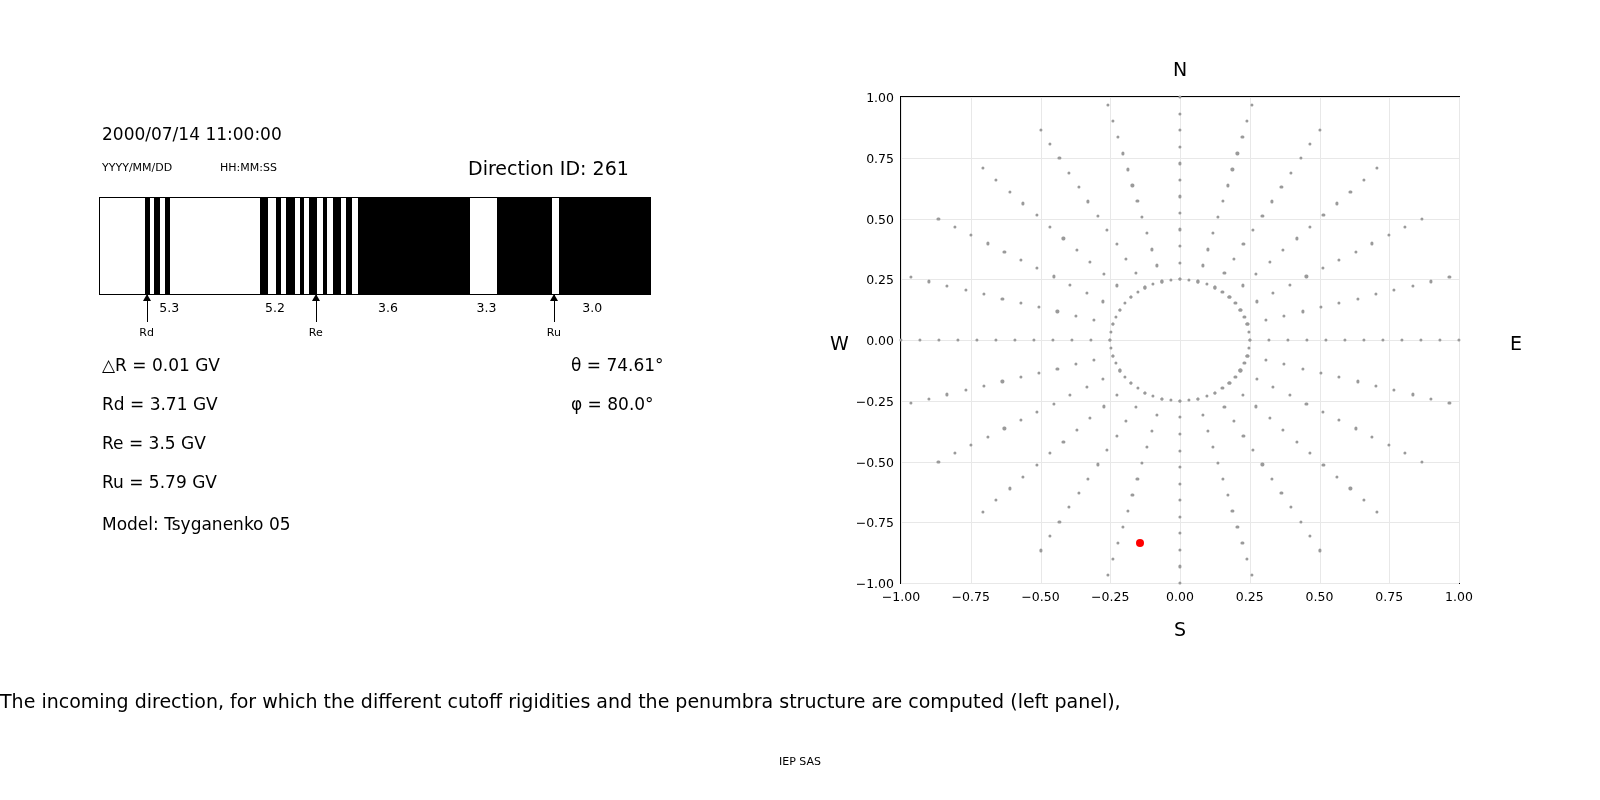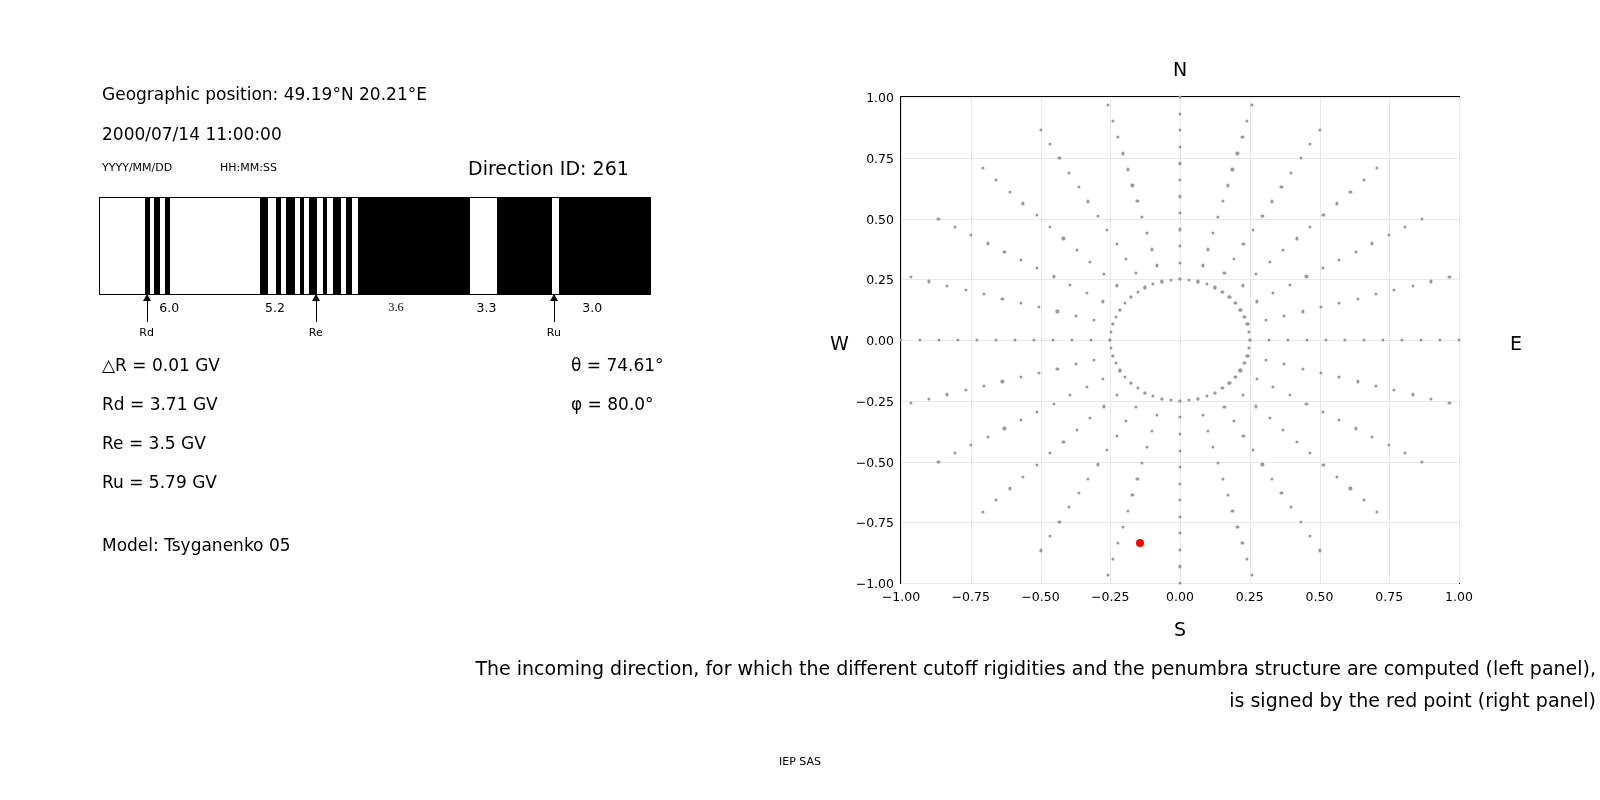--- a/index.html
+++ b/index.html
@@ -198,41 +198,40 @@
   }
   .compass-n { left: 50%; top: 18px; transform: translateX(-50%); }
   .compass-s { left: 50%; top: 578px; transform: translateX(-50%); }
   .compass-w { left: 10px; top: 292px; }
   .compass-e { left: 690px; top: 292px; }
 
   
   .caption {
     position: absolute;
     left: 0;
-    top: 652px;
+    top: 685px;
     width: 1596px;
-    text-align: right;
+    text-align: left;
     font-size: 19px;
     line-height: 32px;
   }
   .footer {
     position: absolute;
     left: 0;
     top: 755px;
     width: 1600px;
     text-align: center;
     font-size: 11px;
   }
 </style>
 </head>
 <body>
 
 <div class="left-panel">
 
-  <div class="geo-line">Geographic position: 49.19°N 20.21°E</div>
   <div class="datetime-line">2000/07/14 11:00:00</div>
   <div class="fmt-date">YYYY/MM/DD</div>
   <div class="fmt-time">HH:MM:SS</div>
   <div class="direction-id">Direction ID: 261</div>
 
   <div class="penumbra-wrap">
     <div class="penumbra-box" id="penumbra-box">
         <div class="pen-bar" style="left: 44.9519px; width: 5.28846px; background: rgb(0, 0, 0);"></div>
         <div class="pen-bar" style="left: 54.4712px; width: 5.28846px; background: rgb(0, 0, 0);"></div>
         <div class="pen-bar" style="left: 64.5192px; width: 5.28846px; background: rgb(0, 0, 0);"></div>
@@ -244,38 +243,38 @@
         <div class="pen-bar" style="left: 223.173px; width: 4.23077px; background: rgb(0, 0, 0);"></div>
         <div class="pen-bar" style="left: 232.692px; width: 7.93269px; background: rgb(0, 0, 0);"></div>
         <div class="pen-bar" style="left: 246.442px; width: 5.28846px; background: rgb(0, 0, 0);"></div>
         <div class="pen-bar" style="left: 258.077px; width: 112.115px; background: rgb(0, 0, 0);"></div>
         <div class="pen-bar" style="left: 396.635px; width: 55.5288px; background: rgb(0, 0, 0);"></div>
         <div class="pen-bar" style="left: 459.038px; width: 90.9615px; background: rgb(0, 0, 0);"></div>
       </div>
   </div>
 
   <div class="pen-axis" id="pen-axis">
-      <div class="pen-tick-label" style="left: 70.1731px;">6.0</div>
+      <div class="pen-tick-label" style="left: 70.1731px;">5.3</div>
       <div class="pen-tick-label" style="left: 175.942px;">5.2</div>
-      <div class="pen-tick-label" style="left: 297px; font-family: Liberation Serif, serif;">3.6</div>
+      <div class="pen-tick-label" style="left: 289px;">3.6</div>
       <div class="pen-tick-label" style="left: 387.481px;">3.3</div>
       <div class="pen-tick-label" style="left: 493.25px;">3.0</div>
       <div class="marker" style="left: 47.5962px;"></div>
       <div class="marker-label" style="left: 47.5962px;">Rd</div>
       <div class="marker" style="left: 216.827px;"></div>
       <div class="marker-label" style="left: 216.827px;">Re</div>
       <div class="marker" style="left: 454.808px;"></div>
       <div class="marker-label" style="left: 454.808px;">Ru</div>
     </div>
 
   <div class="stat stat-l" style="top:355px">△R = 0.01 GV</div>
   <div class="stat stat-l" style="top:394px">Rd = 3.71 GV</div>
   <div class="stat stat-l" style="top:433px">Re = 3.5 GV</div>
   <div class="stat stat-l" style="top:472px">Ru = 5.79 GV</div>
-  <div class="stat stat-l" style="top:535px">Model: Tsyganenko 05</div>
+  <div class="stat stat-l" style="top:514px">Model: Tsyganenko 05</div>
   <div class="stat stat-r" style="top:355px">θ = 74.61°</div>
   <div class="stat stat-r" style="top:394px">φ = 80.0°</div>
 </div>
 
 <div class="right-panel">
   <div class="compass compass-n">N</div>
   <div class="compass compass-s">S</div>
   <div class="compass compass-w">W</div>
   <div class="compass compass-e">E</div>
   <div class="polar-axes" id="polar-axes">
@@ -650,15 +649,14 @@
       <div class="pt" style="left: 244.125px; top: 190.389px; background: rgb(154, 154, 154);"></div>
       <div class="pt" style="left: 252.308px; top: 186.874px; background: rgb(154, 154, 154);"></div>
       <div class="pt" style="left: 260.947px; top: 184.32px; background: rgb(154, 154, 154);"></div>
       <div class="pt" style="left: 269.896px; top: 182.77px; background: rgb(154, 154, 154);"></div>
       <div class="pt-red" style="left: 238.545px; top: 445.905px; background: rgb(255, 0, 0);"></div>
     </div>
 </div>
 
 <div class="caption">
   <div>The incoming direction, for which the different cutoff rigidities and the penumbra structure are computed (left panel),</div>
-  <div>is signed by the red point (right panel)</div>
 </div>
 <div class="footer">IEP SAS</div>
 
 </body></html>

